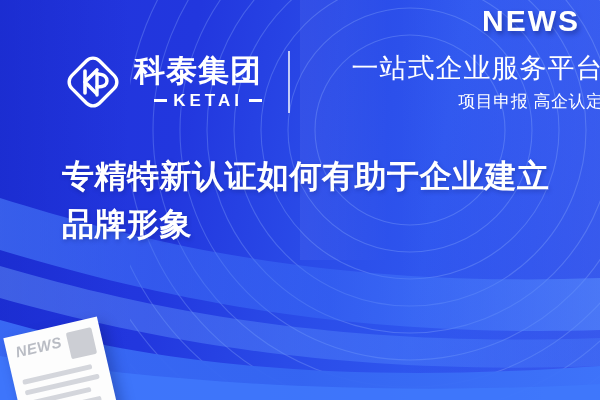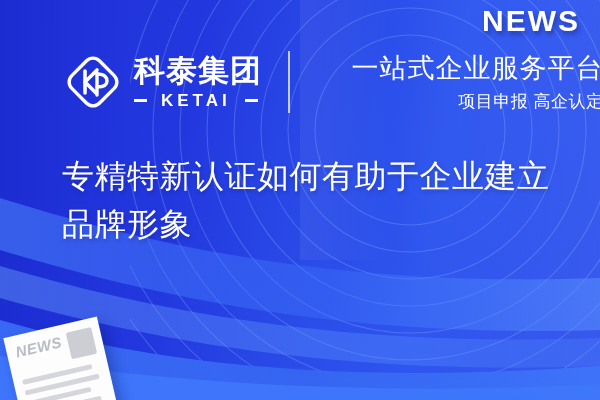--- a/index.html
+++ b/index.html
@@ -86,35 +86,35 @@
     width: 62px;
     height: 62px;
     flex: none;
   }
   .logo-mark svg { display:block; width:100%; height:100%; }
 
   .logo-words {
     margin-left: 10px;
     display: flex;
     flex-direction: column;
-    align-items: flex-start;
+    align-items: flex-end;
   }
   .logo-cn {
     color: #ffffff;
     font-size: 31px;
     font-weight: 700;
     letter-spacing: 1px;
     line-height: 1;
     white-space: nowrap;
   }
   .logo-en-row {
     display: flex;
     align-items: center;
     margin-top: 6px;
-    gap: 14px;
+    gap: 6px;
   }
   .logo-dash {
     height: 3px;
     width: 13px;
     background: #ffffff;
     flex: none;
   }
   .logo-en {
     color: #ffffff;
     font-size: 17px;
@@ -171,21 +171,21 @@
   }
 
   
   .headline {
     position: absolute;
     left: 62px;
     top: 152px;
     width: 500px;
     color: #ffffff;
     font-size: 32px;
-    font-weight: 400;
+    font-weight: 700;
     line-height: 1.5;
     letter-spacing: .5px;
     text-shadow: 1px 2px 4px rgba(10,20,90,.28);
   }
 
   
   .newspaper {
     position: absolute;
     left: 14px;
     top: 326px;

